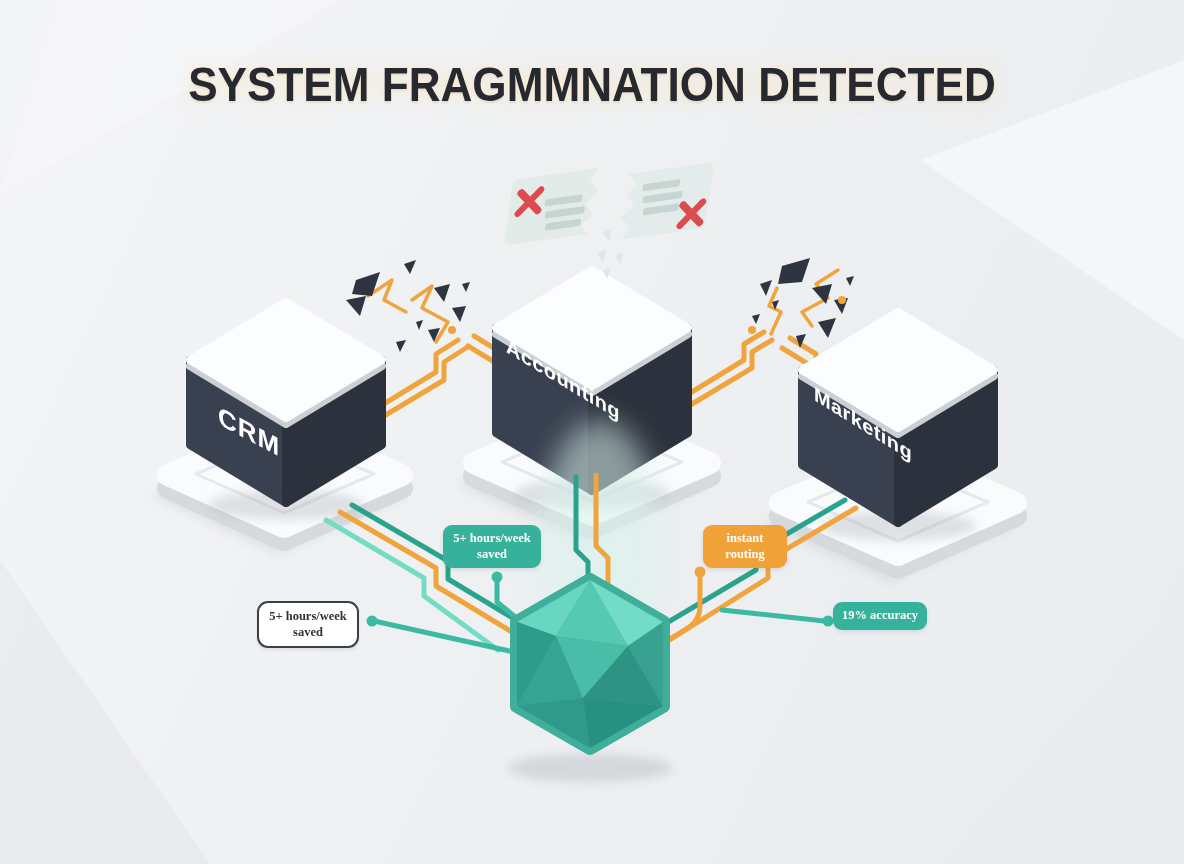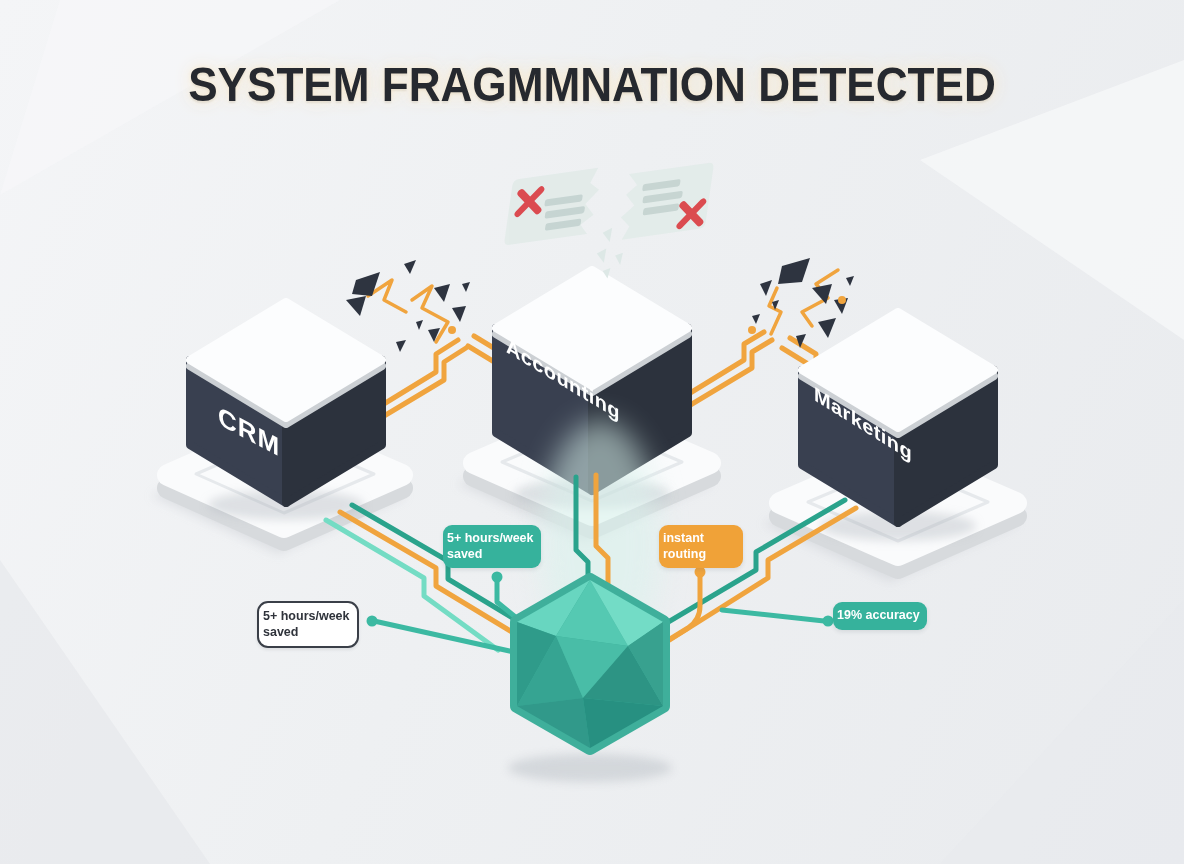--- a/index.html
+++ b/index.html
@@ -10,27 +10,28 @@
   }
   svg{position:absolute;left:0;top:0;}
   .title{
     position:absolute;left:0;top:56px;width:1184px;text-align:center;
     font-size:49px;font-weight:bold;color:#26292f;letter-spacing:0px;
     transform:scaleX(.9);transform-origin:50% 50%;
     text-shadow:0 0 18px rgba(249,233,203,.95),0 0 6px rgba(249,233,203,.8),0 2px 2px rgba(0,0,0,.12);
     white-space:nowrap;
   }
   .badge{
-    position:absolute;border-radius:9px;text-align:left;
+    position:absolute;border-radius:9px;text-align:center;
     font-size:12.5px;font-weight:bold;line-height:1.25;
     padding:6px 4px;box-sizing:border-box;
     box-shadow:0 2px 4px rgba(60,70,80,.12);
+    font-family:Liberation Serif, serif;
   }
   .badge.teal{background:#36b29c;color:#ffffff;}
-  .badge.orange{background:#f0a238;color:#ffffff;}
+  .badge.orange{background:#f0a238;color:#ffffff;margin-left:44px;}
   .badge.outline{background:#ffffff;color:#2f333b;border:2px solid #3a3f48;border-radius:11px;box-shadow:0 2px 3px rgba(60,70,80,.10);}
   text{font-family:"Liberation Sans",sans-serif;}
 </style>
 </head>
 <body>
 
 <div class="canvas">
 
   <svg width="1184" height="864" viewBox="0 0 1184 864">
     <defs>

